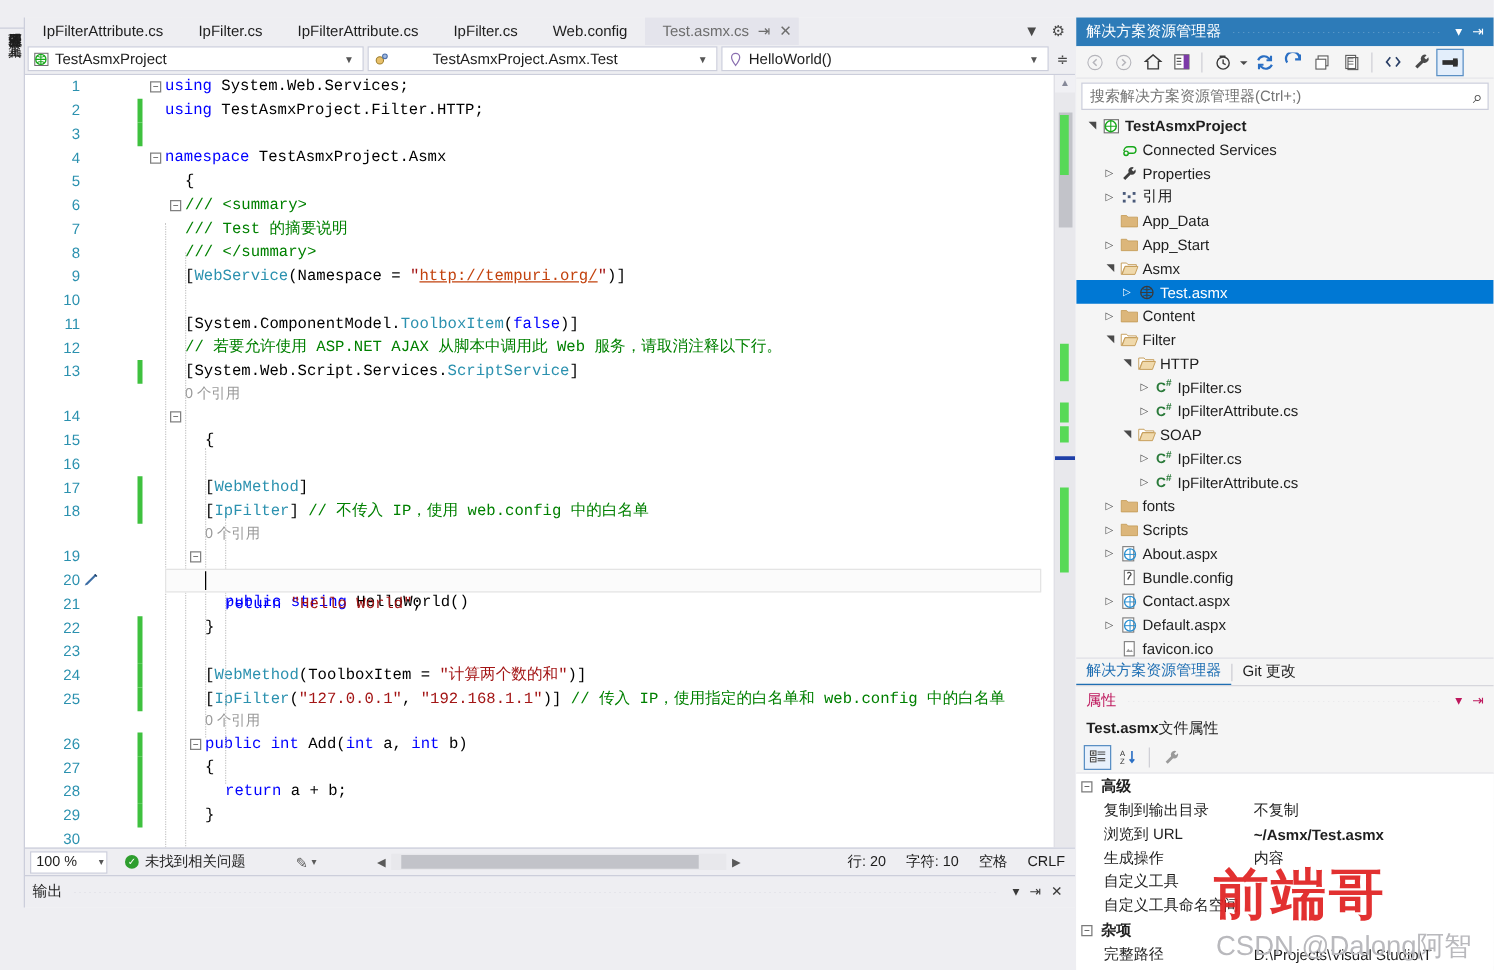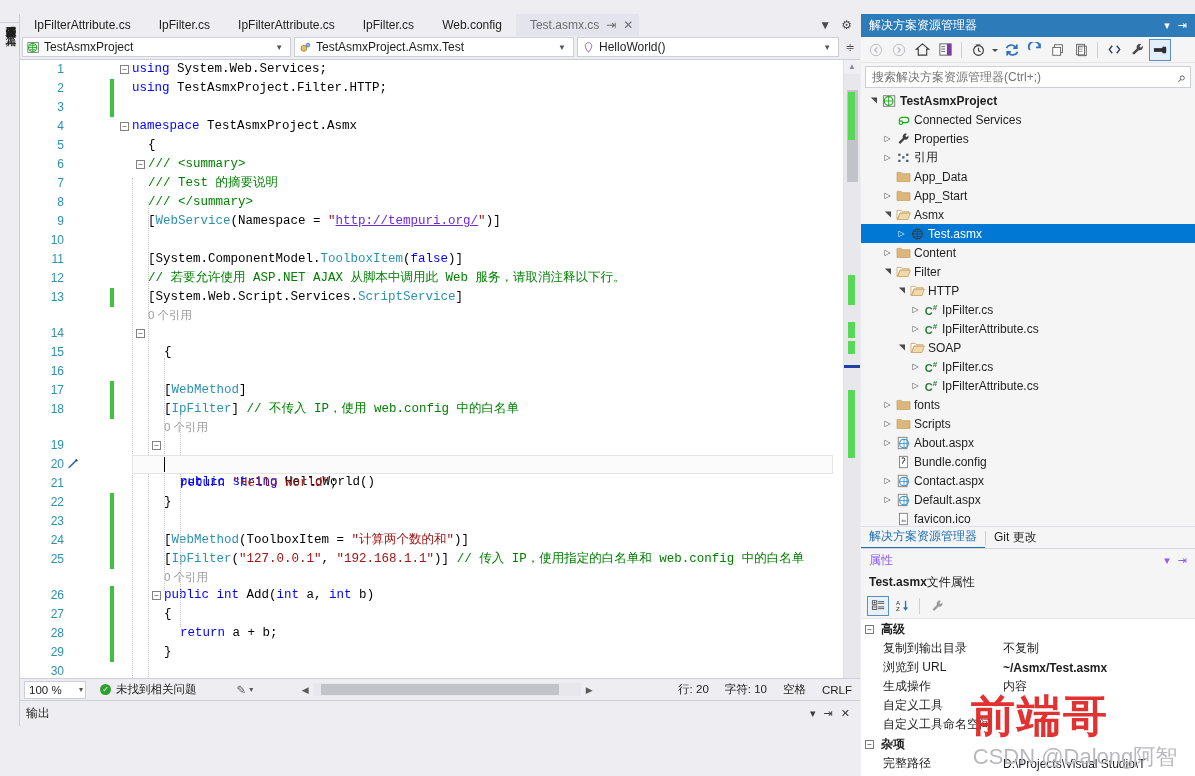--- a/index.html
+++ b/index.html
@@ -66,21 +66,21 @@
     padding: 1px 2px 2px 2px; gap: 3px;
   }
   .nav-combo {
     height: 20px; background: #ffffff; border: 1px solid #cccedb;
     display: flex; align-items: center; padding: 0 2px 0 3px;
     font-size: 12px; color: #1e1e1e; cursor: pointer; overflow: hidden;
   }
   .nav-combo .cb-label { flex: 1; white-space: nowrap; overflow: hidden; }
   .nav-combo .cb-arrow { color: #555; font-size: 8px; padding: 0 5px; }
   #nav-proj  { width: 272px; }
-  #nav-type  { width: 283px; }
+  #nav-type  { width: 283px; gap: 30px; }
   #nav-member{ width: 265px; }
   #nav-split { width: 16px; display:flex; align-items:center; justify-content:center;
                color:#444; font-size:11px; cursor:pointer; }
   .cb-icon { width: 14px; height: 14px; margin-right: 4px; flex: 0 0 14px;
              display:flex; align-items:center; justify-content:center; }
 
   
   #code-surface {
     position: absolute; top: 45px; left: 0; right: 0; bottom: 48px;
     background: #ffffff; border-top: 1px solid #cccedb;
@@ -123,21 +123,21 @@
     border: 1px solid #e4e4e4; background: #fbfbfb; pointer-events: none;
   }
   #caret { position:absolute; width:1px; background:#000; height:15px; }
 
   
   .k   { color: #0000ff; }  
   .t   { color: #2b91af; }  
   .s   { color: #a31515; }  
   .cm  { color: #008000; }  
   .pl  { color: #000000; }  
-  .lnk { color: #6d28d9; text-decoration: underline; }
+  .lnk { color: #c2410c; text-decoration: underline; }
   .id  { color: #000000; }
 
   
   #v-scroll {
     position: absolute; top: 0; right: 0; width: 17px; bottom: 0;
     background: #e8e8ec; border-left: 1px solid #e0e0e6;
   }
   #v-scroll .sb-up {
     height: 14px; background: #f0f0f4; color:#868999; font-size:8px;
     text-align:center; line-height:14px; cursor:pointer;
@@ -195,21 +195,21 @@
     position: absolute; left: 861px; top: 14px; width: 334px; height: 762px;
     background: #f5f5f5;
   }
 
   
   #sol-panel { position:absolute; top:0; left:0; right:0; height: 534px; background:#f5f5f5; }
   .panel-head {
     height: 23px; background: #2d7bb8; display:flex; align-items:center;
     padding: 0 4px 0 8px; color:#fff; font-size:12px;
   }
-  .panel-head.inactive { background:#f5f5f5; color:#8b5cf6; border-bottom:none;text-align:right; }
+  .panel-head.inactive { background:#f5f5f5; color:#be185d; border-bottom:none;text-align:right; }
   .panel-head .ph-title { white-space:nowrap; font-weight:400; }
   .ph-dots {
     flex:1; height:1px; margin:0 8px; align-self:center;
     background-image: radial-gradient(circle, rgba(255,255,255,.75) 0.8px, transparent 0.9px);
     background-size: 4px 4px;
   }
   .panel-head.inactive .ph-dots {
     background-image: radial-gradient(circle, #b8bac6 0.8px, transparent 0.9px);
   }
   .ph-btn { color: inherit; font-size: 11px; padding: 0 4px; cursor:pointer; }

